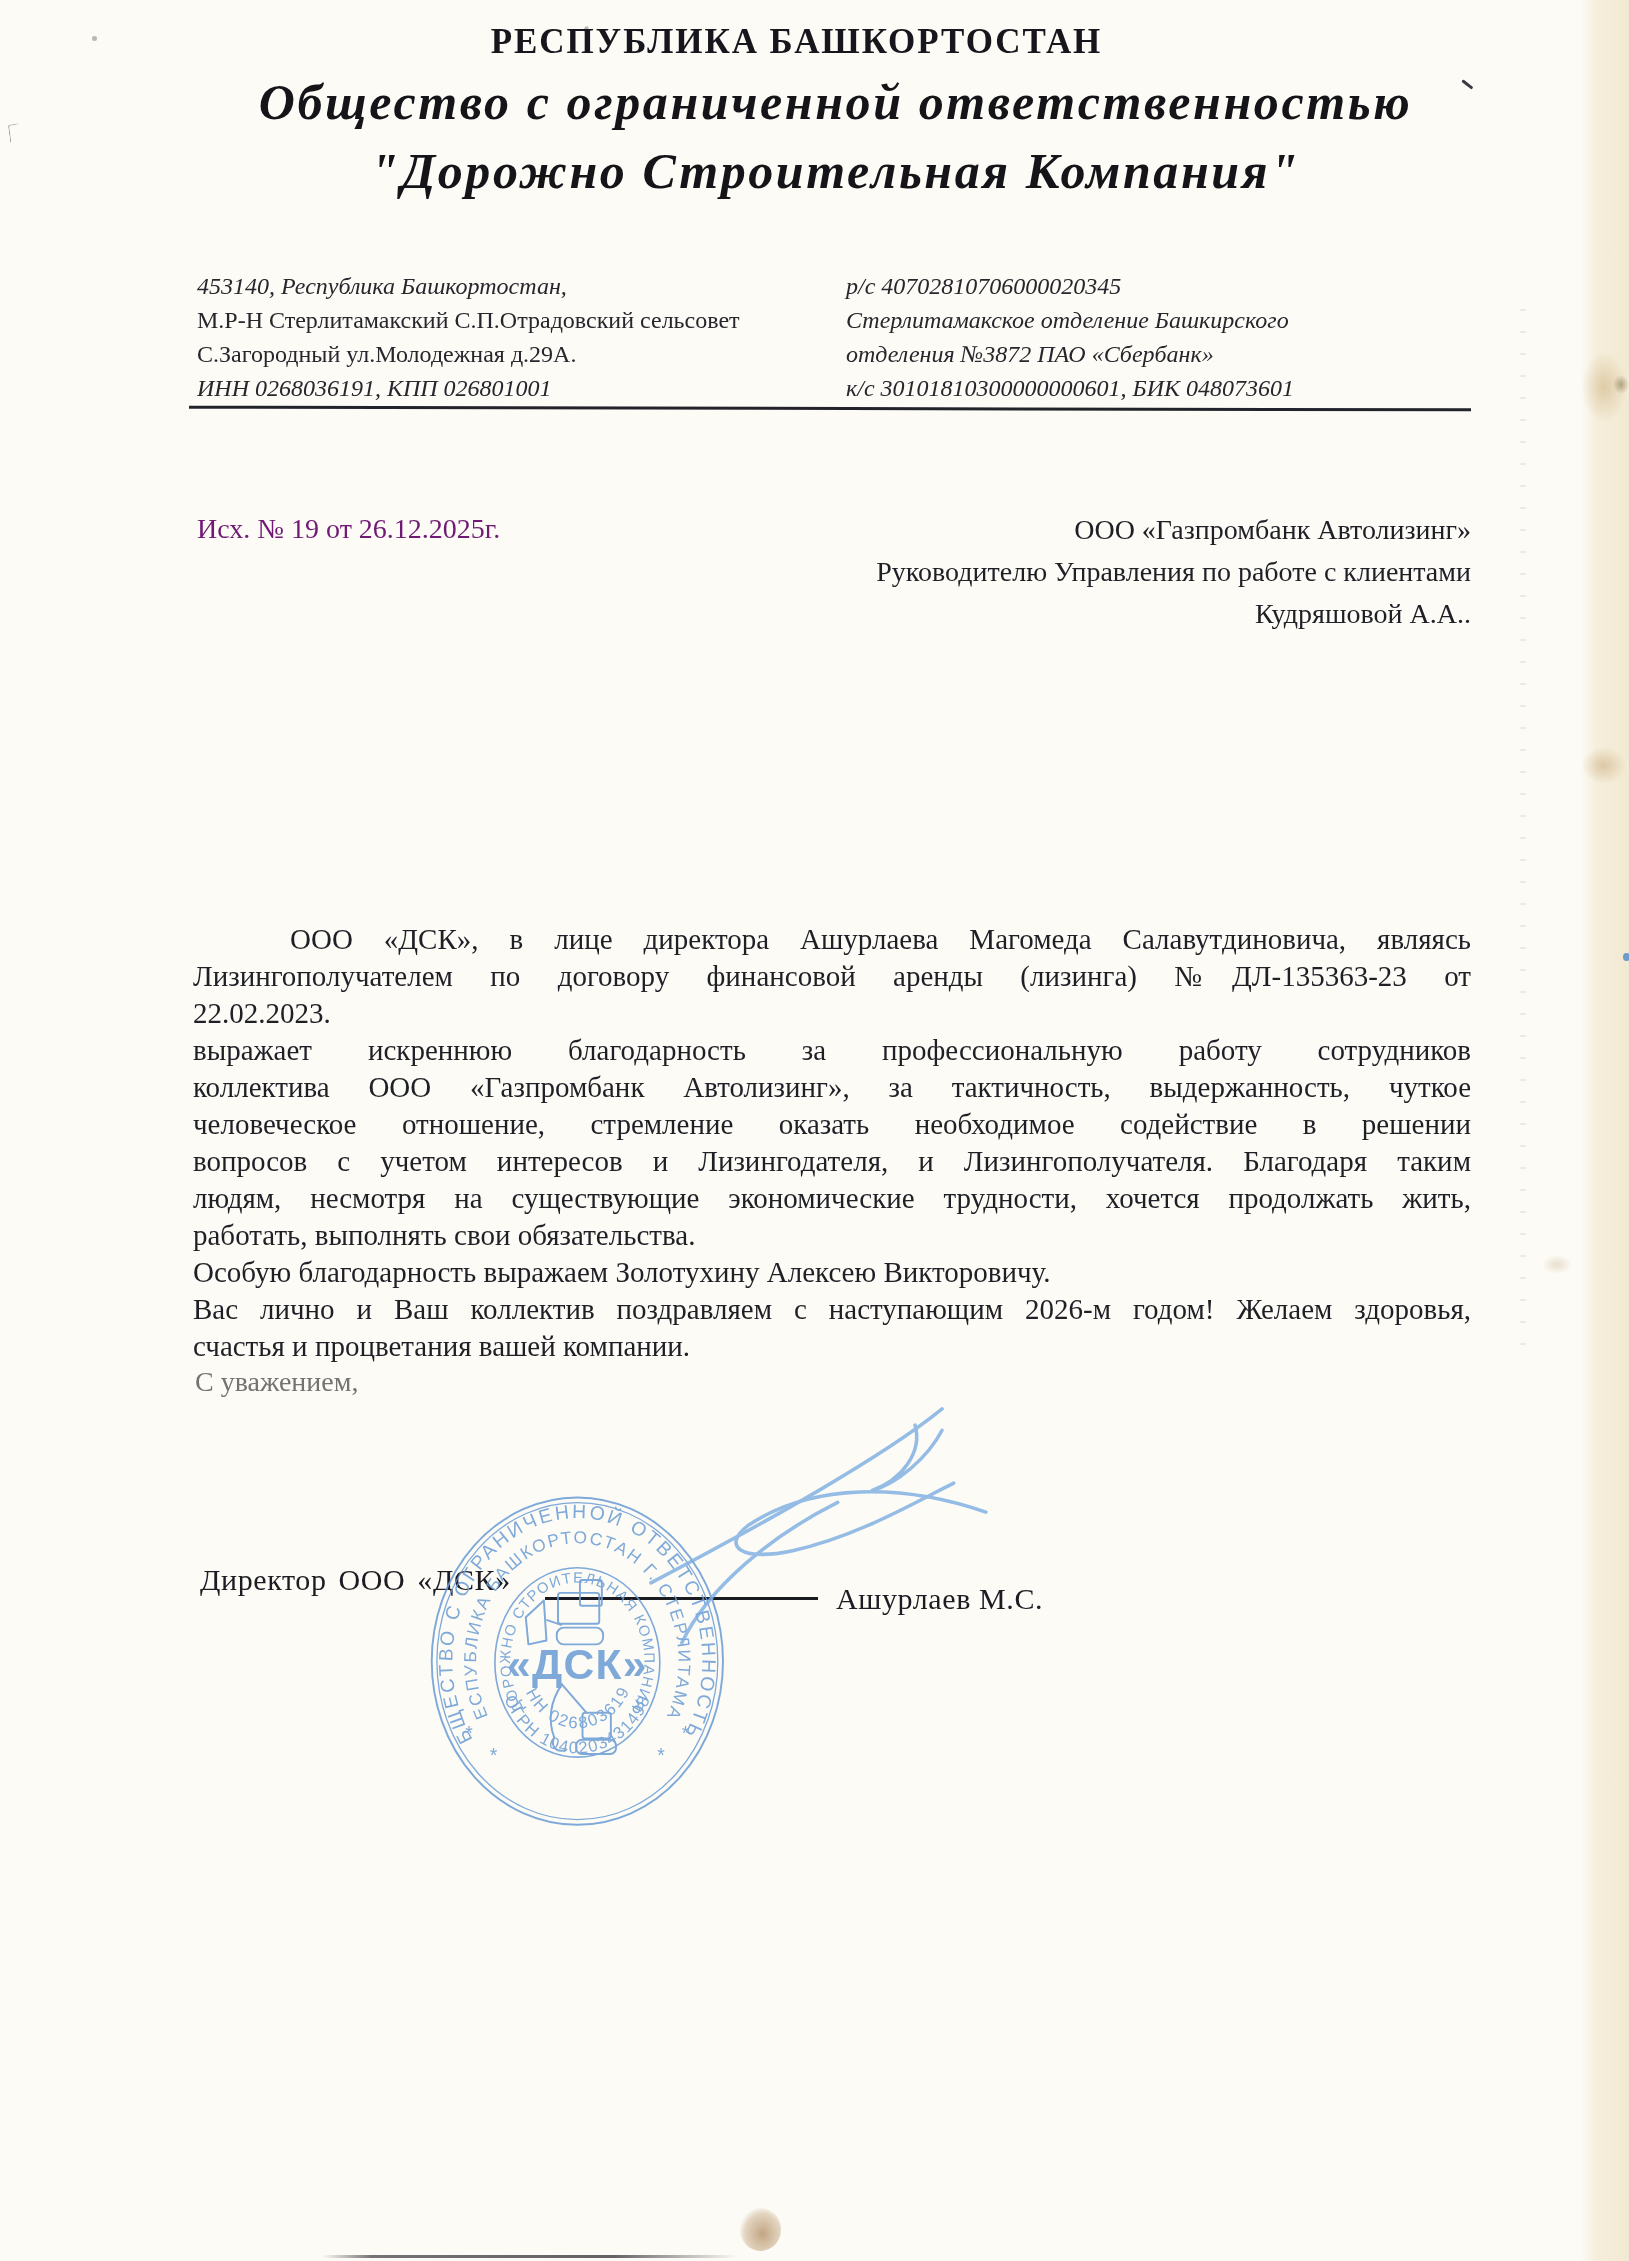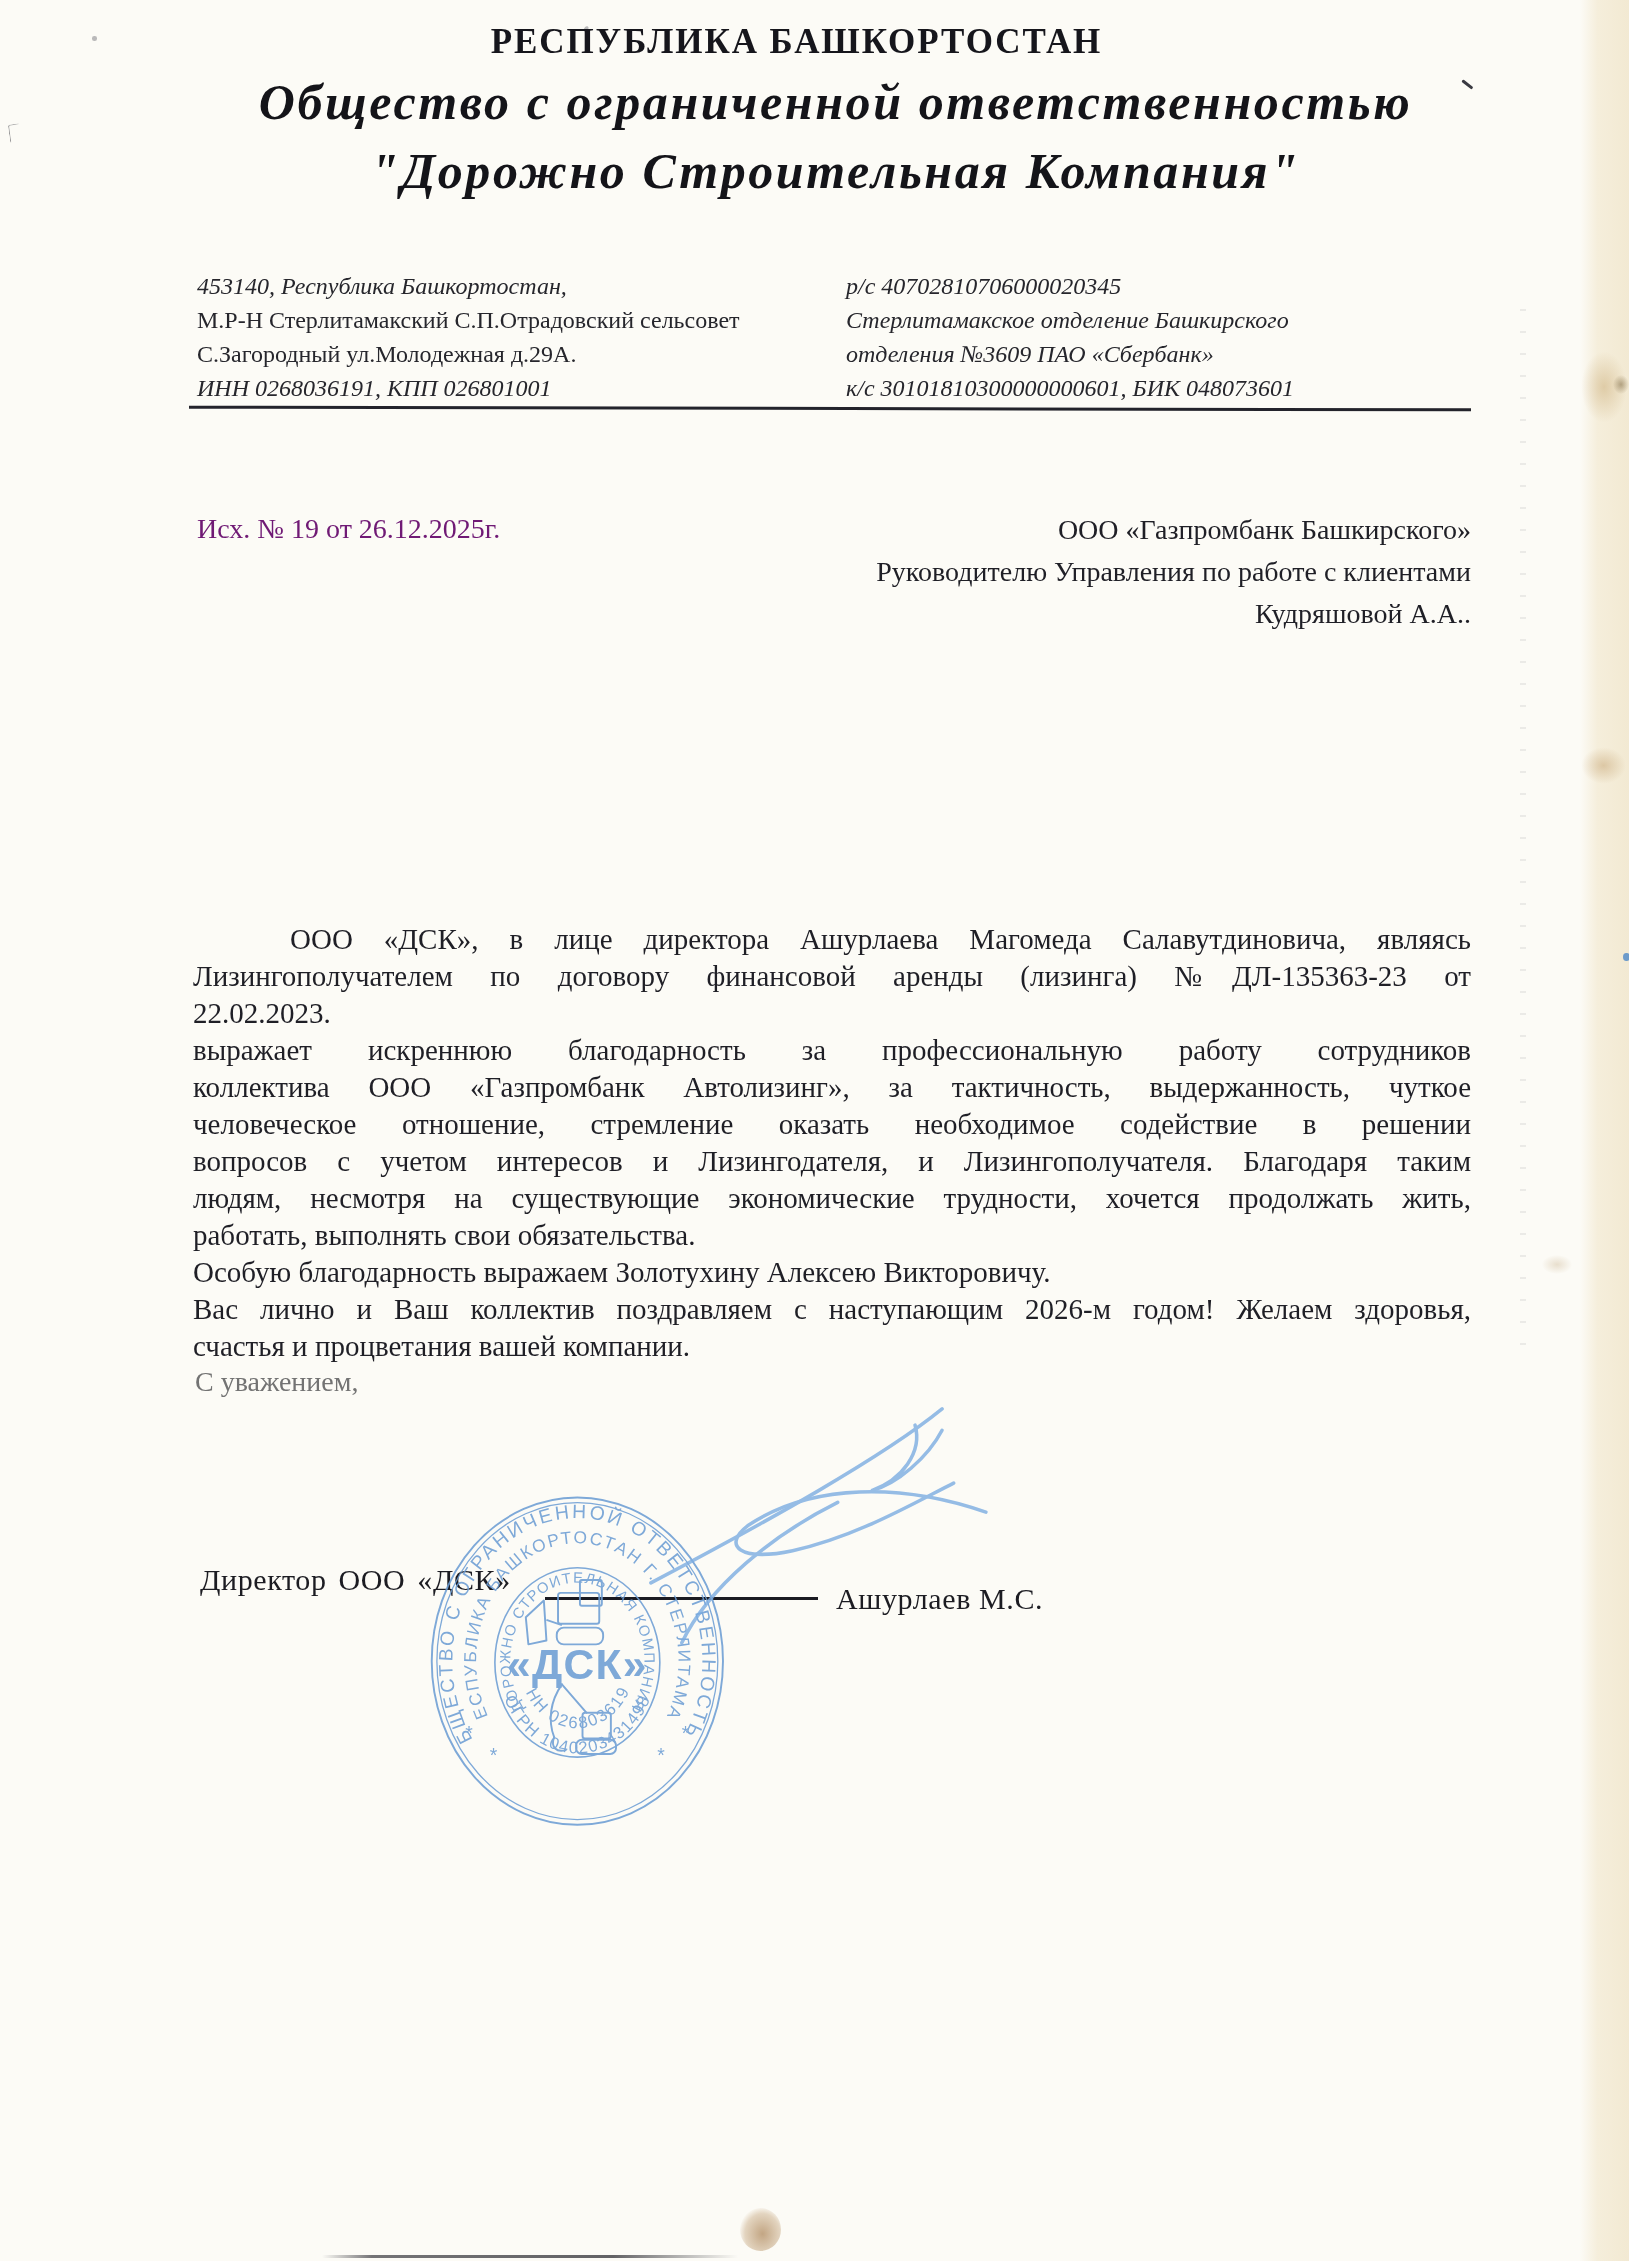--- a/index.html
+++ b/index.html
@@ -123,29 +123,29 @@
 
 <div class="abs lh lh-left">
   <div class="it">453140, Республика Башкортостан,</div>
   <div class="up">М.Р-Н Стерлитамакский С.П.Отрадовский сельсовет</div>
   <div class="up">С.Загородный ул.Молодежная  д.29А.</div>
   <div class="it">ИНН 0268036191, КПП 026801001</div>
 </div>
 <div class="abs lh lh-right">
   <div class="it">р/с 40702810706000020345</div>
   <div class="it">Стерлитамакское отделение Башкирского</div>
-  <div class="it">отделения №3609 ПАО «Сбербанк»</div>
+  <div class="it">отделения №3872 ПАО «Сбербанк»</div>
   <div class="it">к/с 30101810300000000601, БИК 048073601</div>
 </div>
 
 <div class="abs rule"></div>
 
 <div class="abs ref-line">Исх. № 19  от 26.12.2025г.</div>
 <div class="abs recipient">
-  <div>ООО «Газпромбанк Башкирского»</div>
+  <div>ООО «Газпромбанк Автолизинг»</div>
   <div>Руководителю Управления по работе с клиентами</div>
   <div>Кудряшовой А.А..</div>
 </div>
 
 <div class="abs body-block">
   <div class="bl ind">ООО «ДСК», в лице директора Ашурлаева Магомеда Салавутдиновича, являясь</div>
   <div class="bl">Лизингополучателем по договору финансовой аренды (лизинга) №ДЛ-135363-23 от</div>
   <div class="bl nj">22.02.2023.</div>
   <div class="bl">выражает искреннюю благодарность за профессиональную работу сотрудников</div>
   <div class="bl">коллектива ООО «Газпромбанк Автолизинг», за тактичность, выдержанность, чуткое</div>

